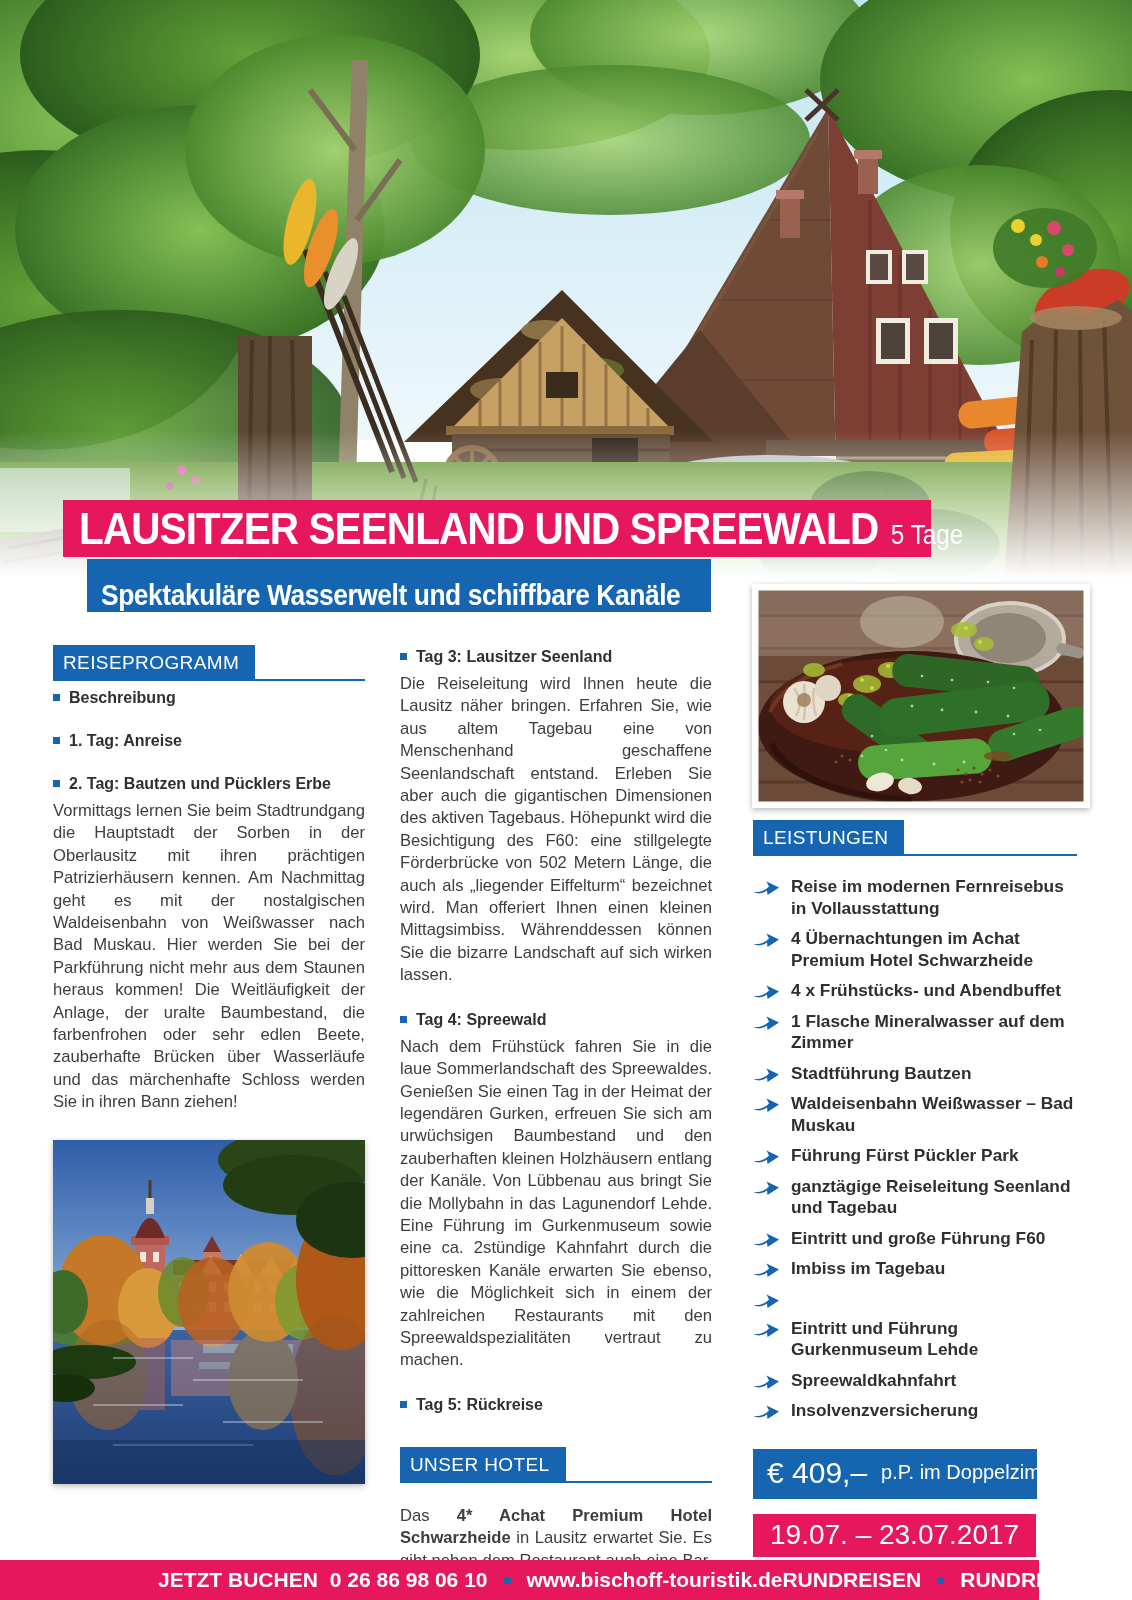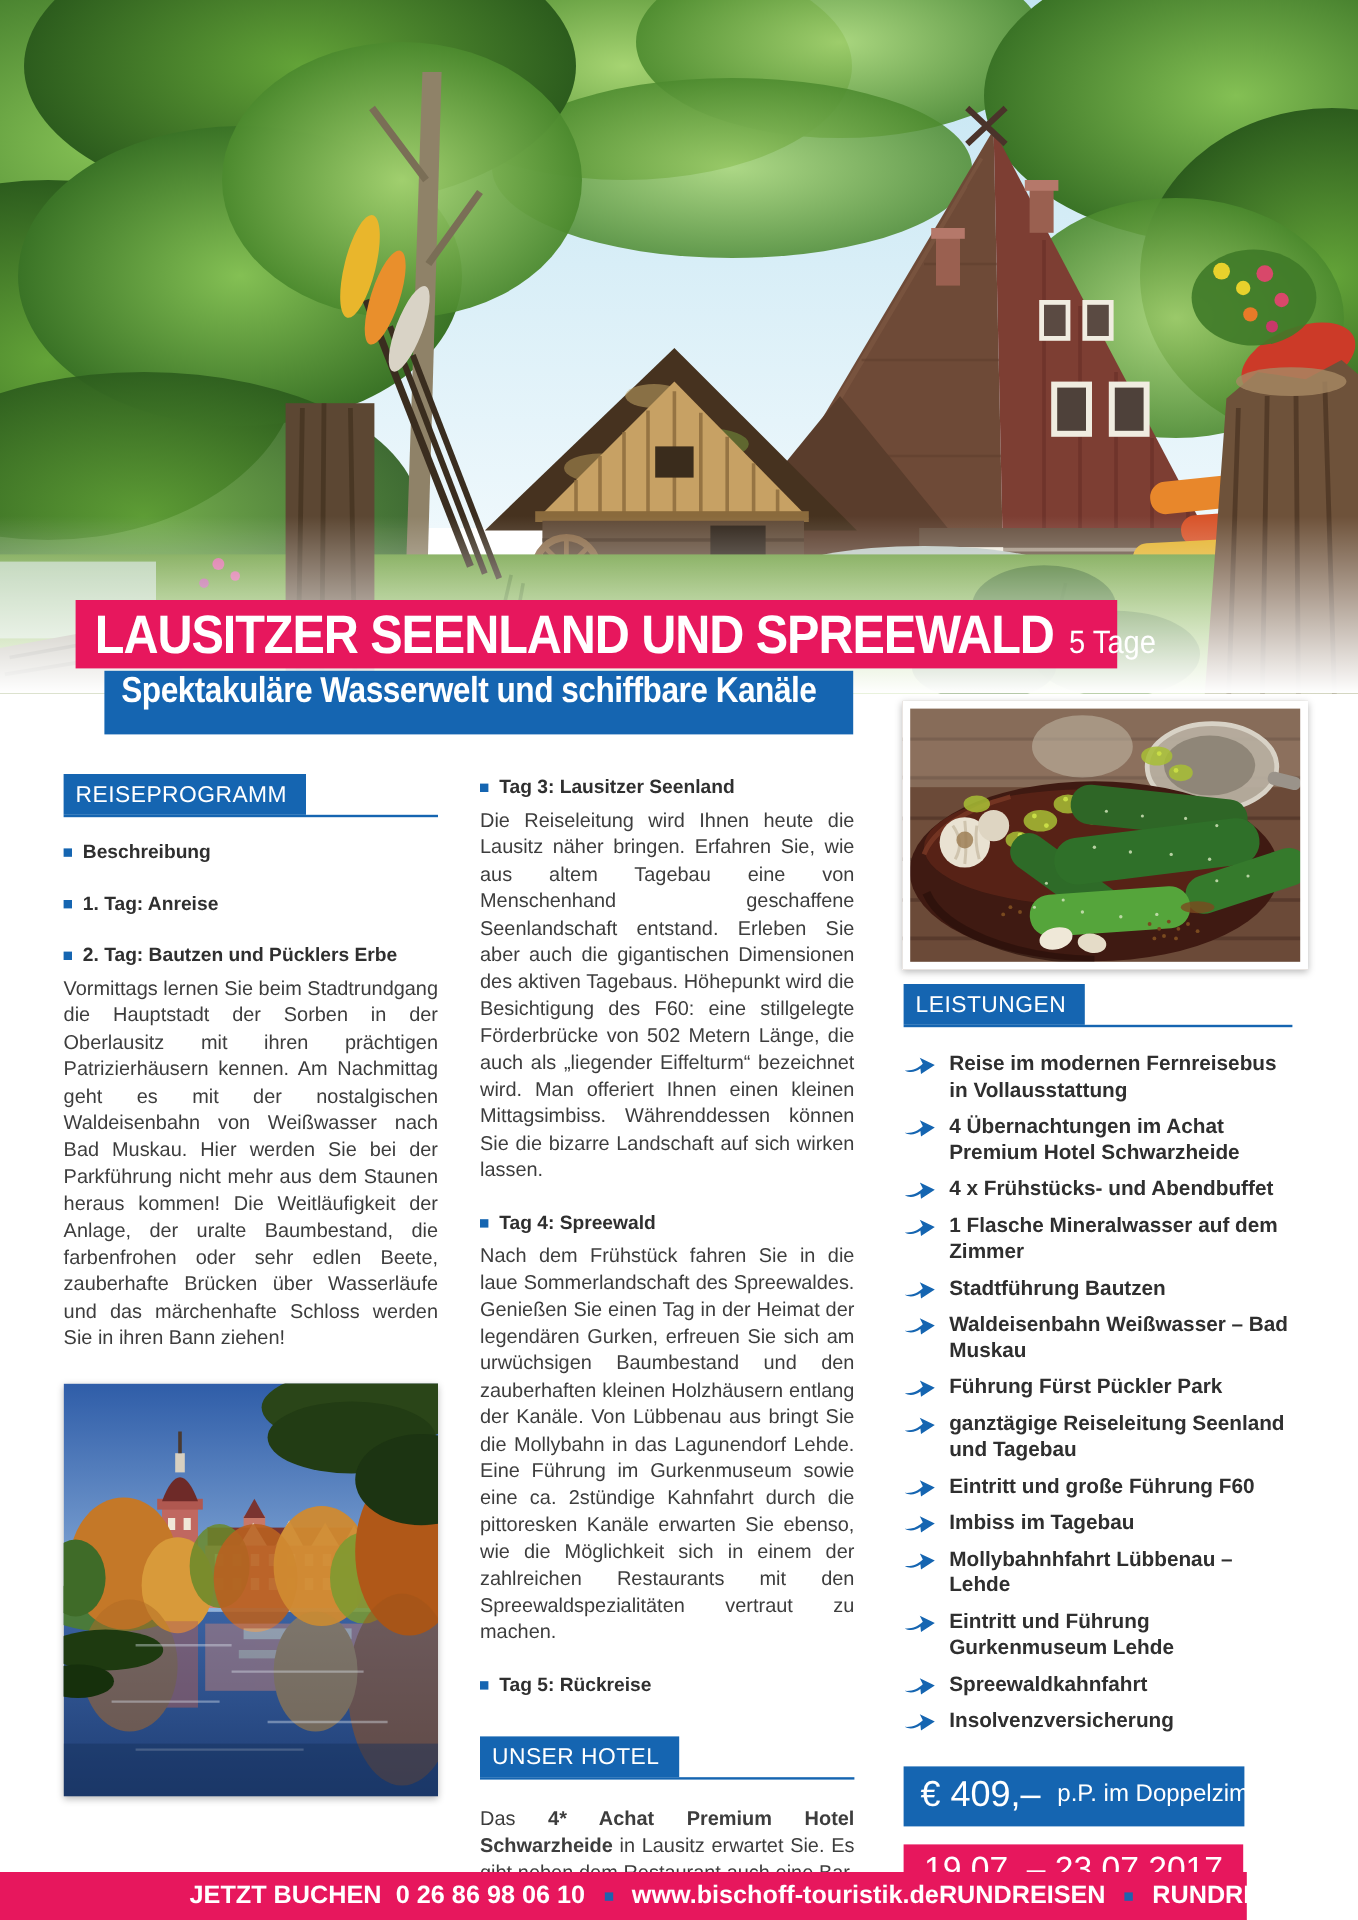--- a/index.html
+++ b/index.html
@@ -18,40 +18,40 @@
   
   .title-banner{
     left:63px;top:500px;width:868px;height:57px;background:var(--pink);
     color:#fff;display:flex;align-items:center;box-sizing:border-box;padding-left:16px;
   }
   .title-scale{display:flex;align-items:baseline;transform:scaleX(.9);transform-origin:left center;white-space:nowrap;}
   .title-main{font-size:45px;font-weight:bold;letter-spacing:-1px;}
   .title-suffix{font-size:27px;font-weight:normal;margin-left:14px;}
   .subtitle-banner{
     left:87px;top:559px;width:624px;height:53px;background:var(--blue);
-    color:#fff;display:flex;align-items:flex-start;box-sizing:border-box;padding-left:14px;
+    color:#fff;display:flex;align-items:flex-end;box-sizing:border-box;padding-left:14px;
   }
   .subtitle-banner span{font-size:30px;font-weight:bold;transform:scaleX(.88);transform-origin:left center;white-space:nowrap;letter-spacing:-.5px;}
 
   
   .col-left{left:53px;top:645px;width:312px;}
   .col-mid{left:400px;top:645px;width:312px;}
   .col-right{left:753px;top:820px;width:324px;}
 
   .sec-header{border-bottom:2px solid var(--blue);line-height:0;}
   .sec-header .box{
     display:inline-block;background:var(--blue);color:#fff;
     font-size:19px;font-weight:normal;letter-spacing:.4px;
     line-height:1;padding:8px 16px 7px 10px;vertical-align:bottom;
   }
 
   .day-head{display:flex;gap:9px;align-items:flex-start;margin:23px 0 6px;color:#2f2f2f;}
   .day-head .sq{width:7px;height:7px;background:var(--blue);flex:0 0 auto;margin-top:6px;}
   .day-head b{font-size:16px;line-height:20px;}
-  .first{margin-top:20px;}
+  .first{margin-top:7px;}
 
   .body-text{
     font-size:16.6px;line-height:22.4px;color:#3d3d3d;text-align:justify;margin:0;
   }
   .photo{box-shadow:0 2px 6px rgba(0,0,0,.28);}
   .castle-photo{margin-top:26px;width:312px;height:344px;}
   .cuke-photo{left:752px;top:584px;width:338px;height:224px;}
 
   .hotel-header{margin-top:32px;}
   .hotel-body{margin-top:22px;}
@@ -547,21 +547,20 @@
     <div class="leistung">
         <svg width="27" height="17">
           <use href="#arrowGlyph"></use>
         </svg>
         <span>Imbiss im Tagebau</span>
       </div>
     <div class="leistung">
         <svg width="27" height="17">
           <use href="#arrowGlyph"></use>
         </svg>
-        <span>Mollybahnhfahrt Lübbenau – Lehde</span>
       </div>
     <div class="leistung">
         <svg width="27" height="17">
           <use href="#arrowGlyph"></use>
         </svg>
         <span>Eintritt und Führung Gurkenmuseum Lehde</span>
       </div>
     <div class="leistung">
         <svg width="27" height="17">
           <use href="#arrowGlyph"></use>

